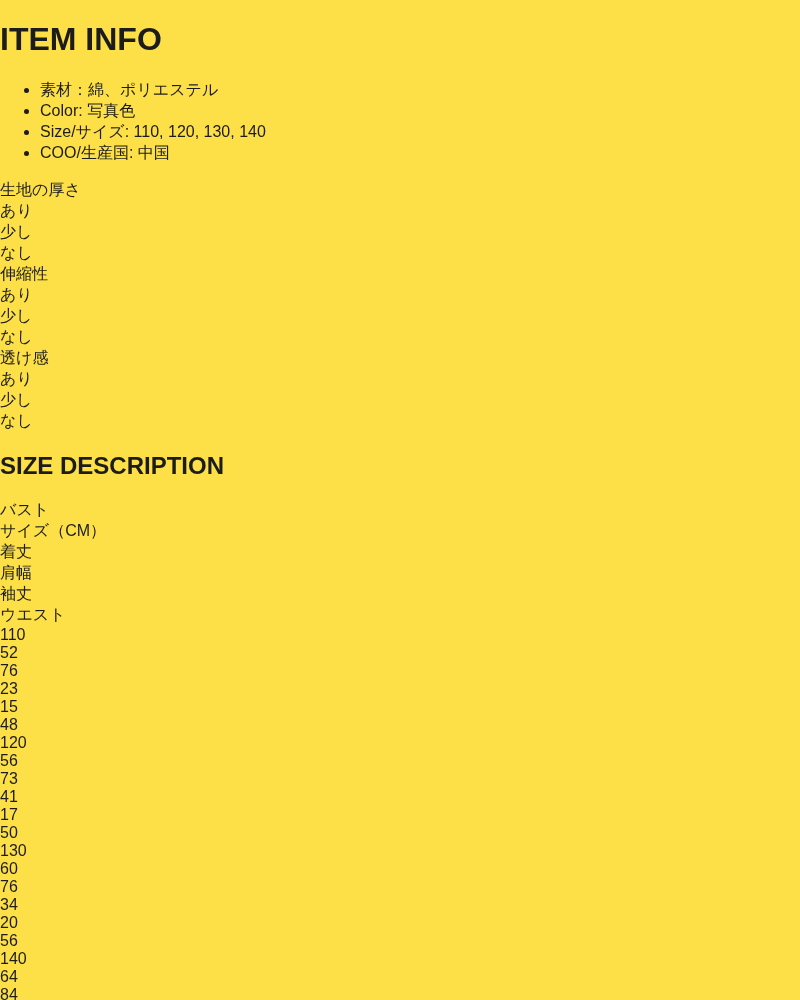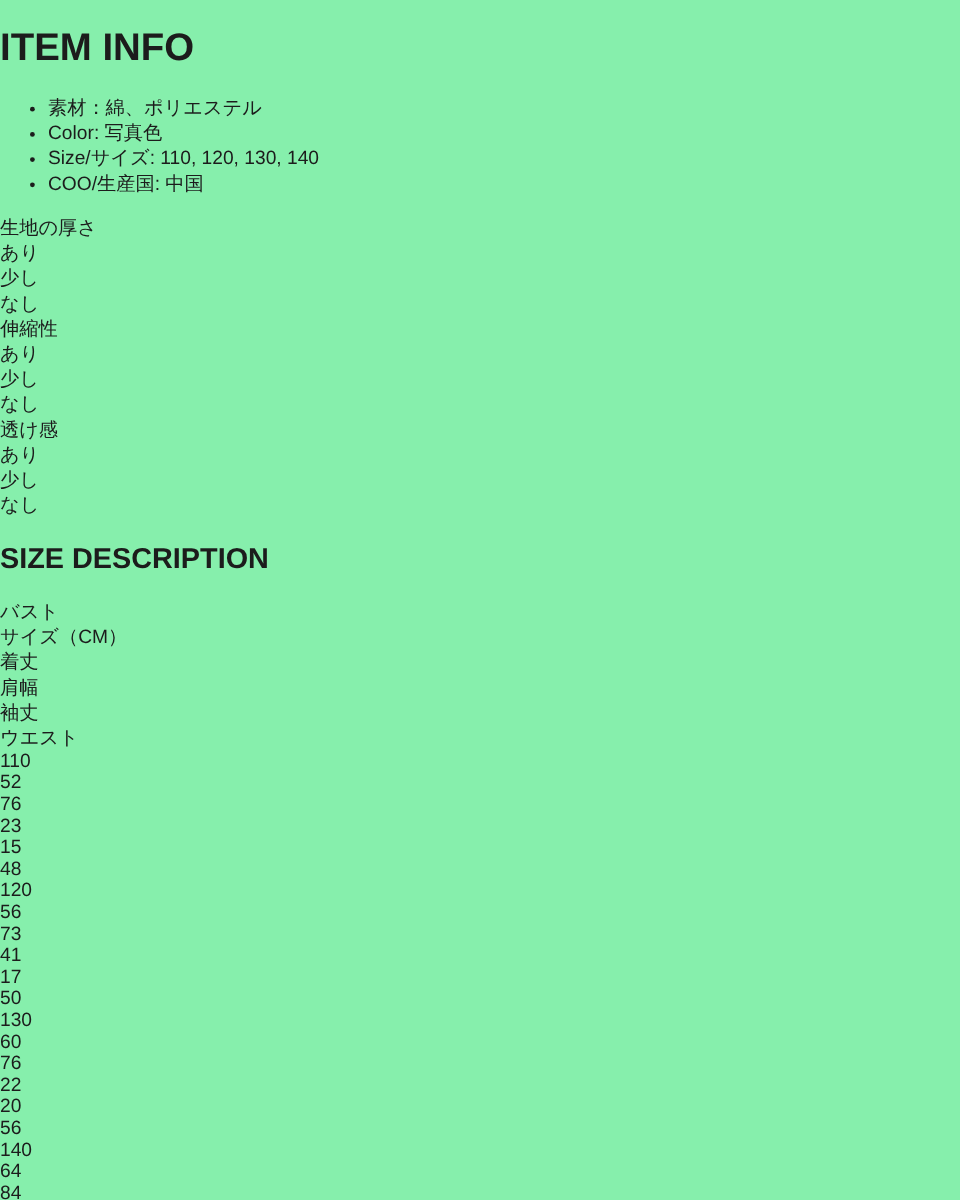--- a/index.html
+++ b/index.html
@@ -1,16 +1,16 @@
 <!DOCTYPE html>
 <html><head>
 <meta charset="utf-8">
 <style>
   html,body{margin:0;padding:0;background:#fff;}
-  .page{position:relative;width:800px;height:1000px;background:#86efac;overflow:hidden;
+  .page{position:relative;width:800px;height:1000px;background:#fde047;overflow:hidden;
         font-family:"Liberation Sans","DejaVu Sans",sans-serif;color:#1c1c1c;}
 
   
   .frame-outer{position:absolute;top:4px;right:5px;left:271px;height:522px;
 ">    border-top:2px solid #d59ba3;border-right:2px solid #d59ba3;border-top-right-radius:8px;pointer-events:none;}
   .frame-inner{position:absolute;top:11px;right:13px;left:346px;height:446px;
     border-top:1px solid #dcacb2;border-right:1px solid #dcacb2;border-top-right-radius:5px;pointer-events:none;}
 
   .page-title{position:absolute;left:35px;top:5px;margin:0;
     font-family:"Liberation Serif","DejaVu Serif",serif;font-weight:700;font-size:20px;letter-spacing:.5px;color:#111;}
@@ -127,21 +127,21 @@
     <div class="vc">56</div>
     <div class="vc">73</div>
     <div class="vc">41</div>
     <div class="vc">17</div>
     <div class="vc">50</div>
     <div class="tline"></div>
 
     <div class="vc rowhead">130</div>
     <div class="vc">60</div>
     <div class="vc">76</div>
-    <div class="vc">22</div>
+    <div class="vc">34</div>
     <div class="vc">20</div>
     <div class="vc">56</div>
     <div class="tline"></div>
 
     <div class="vc rowhead">140</div>
     <div class="vc">64</div>
     <div class="vc">84</div>
 
     <div class="tline"></div>
   </div>

